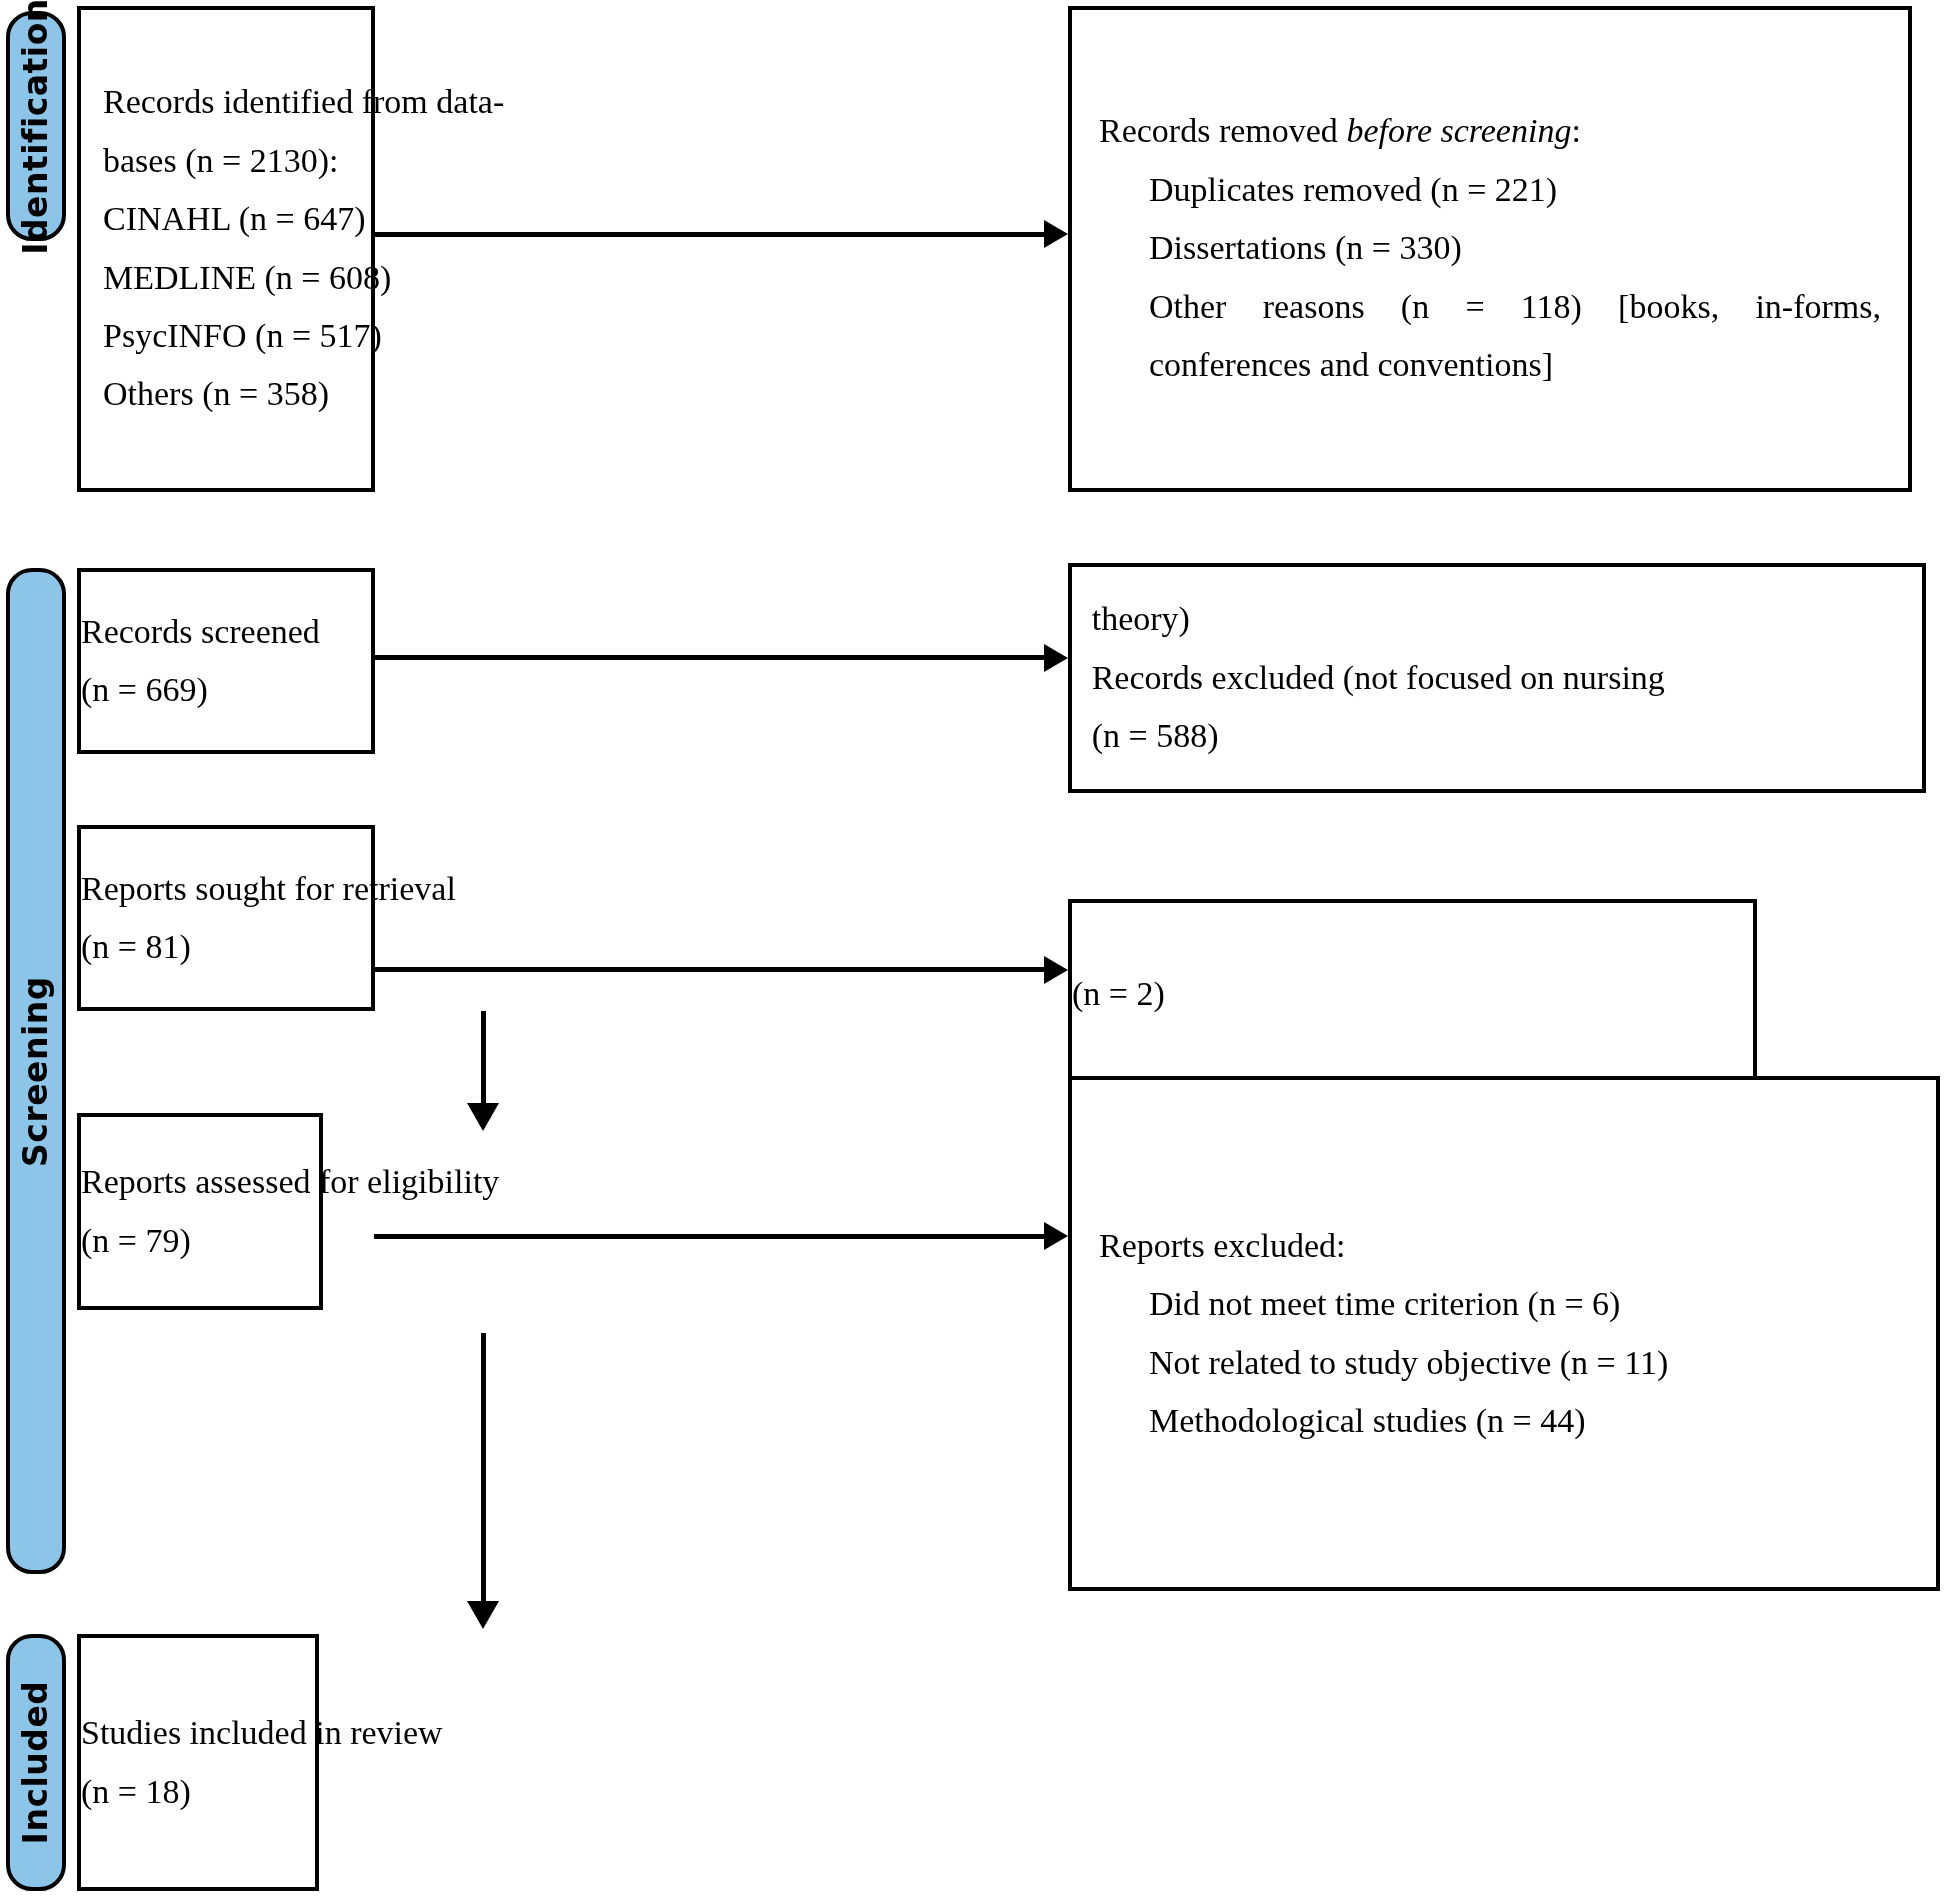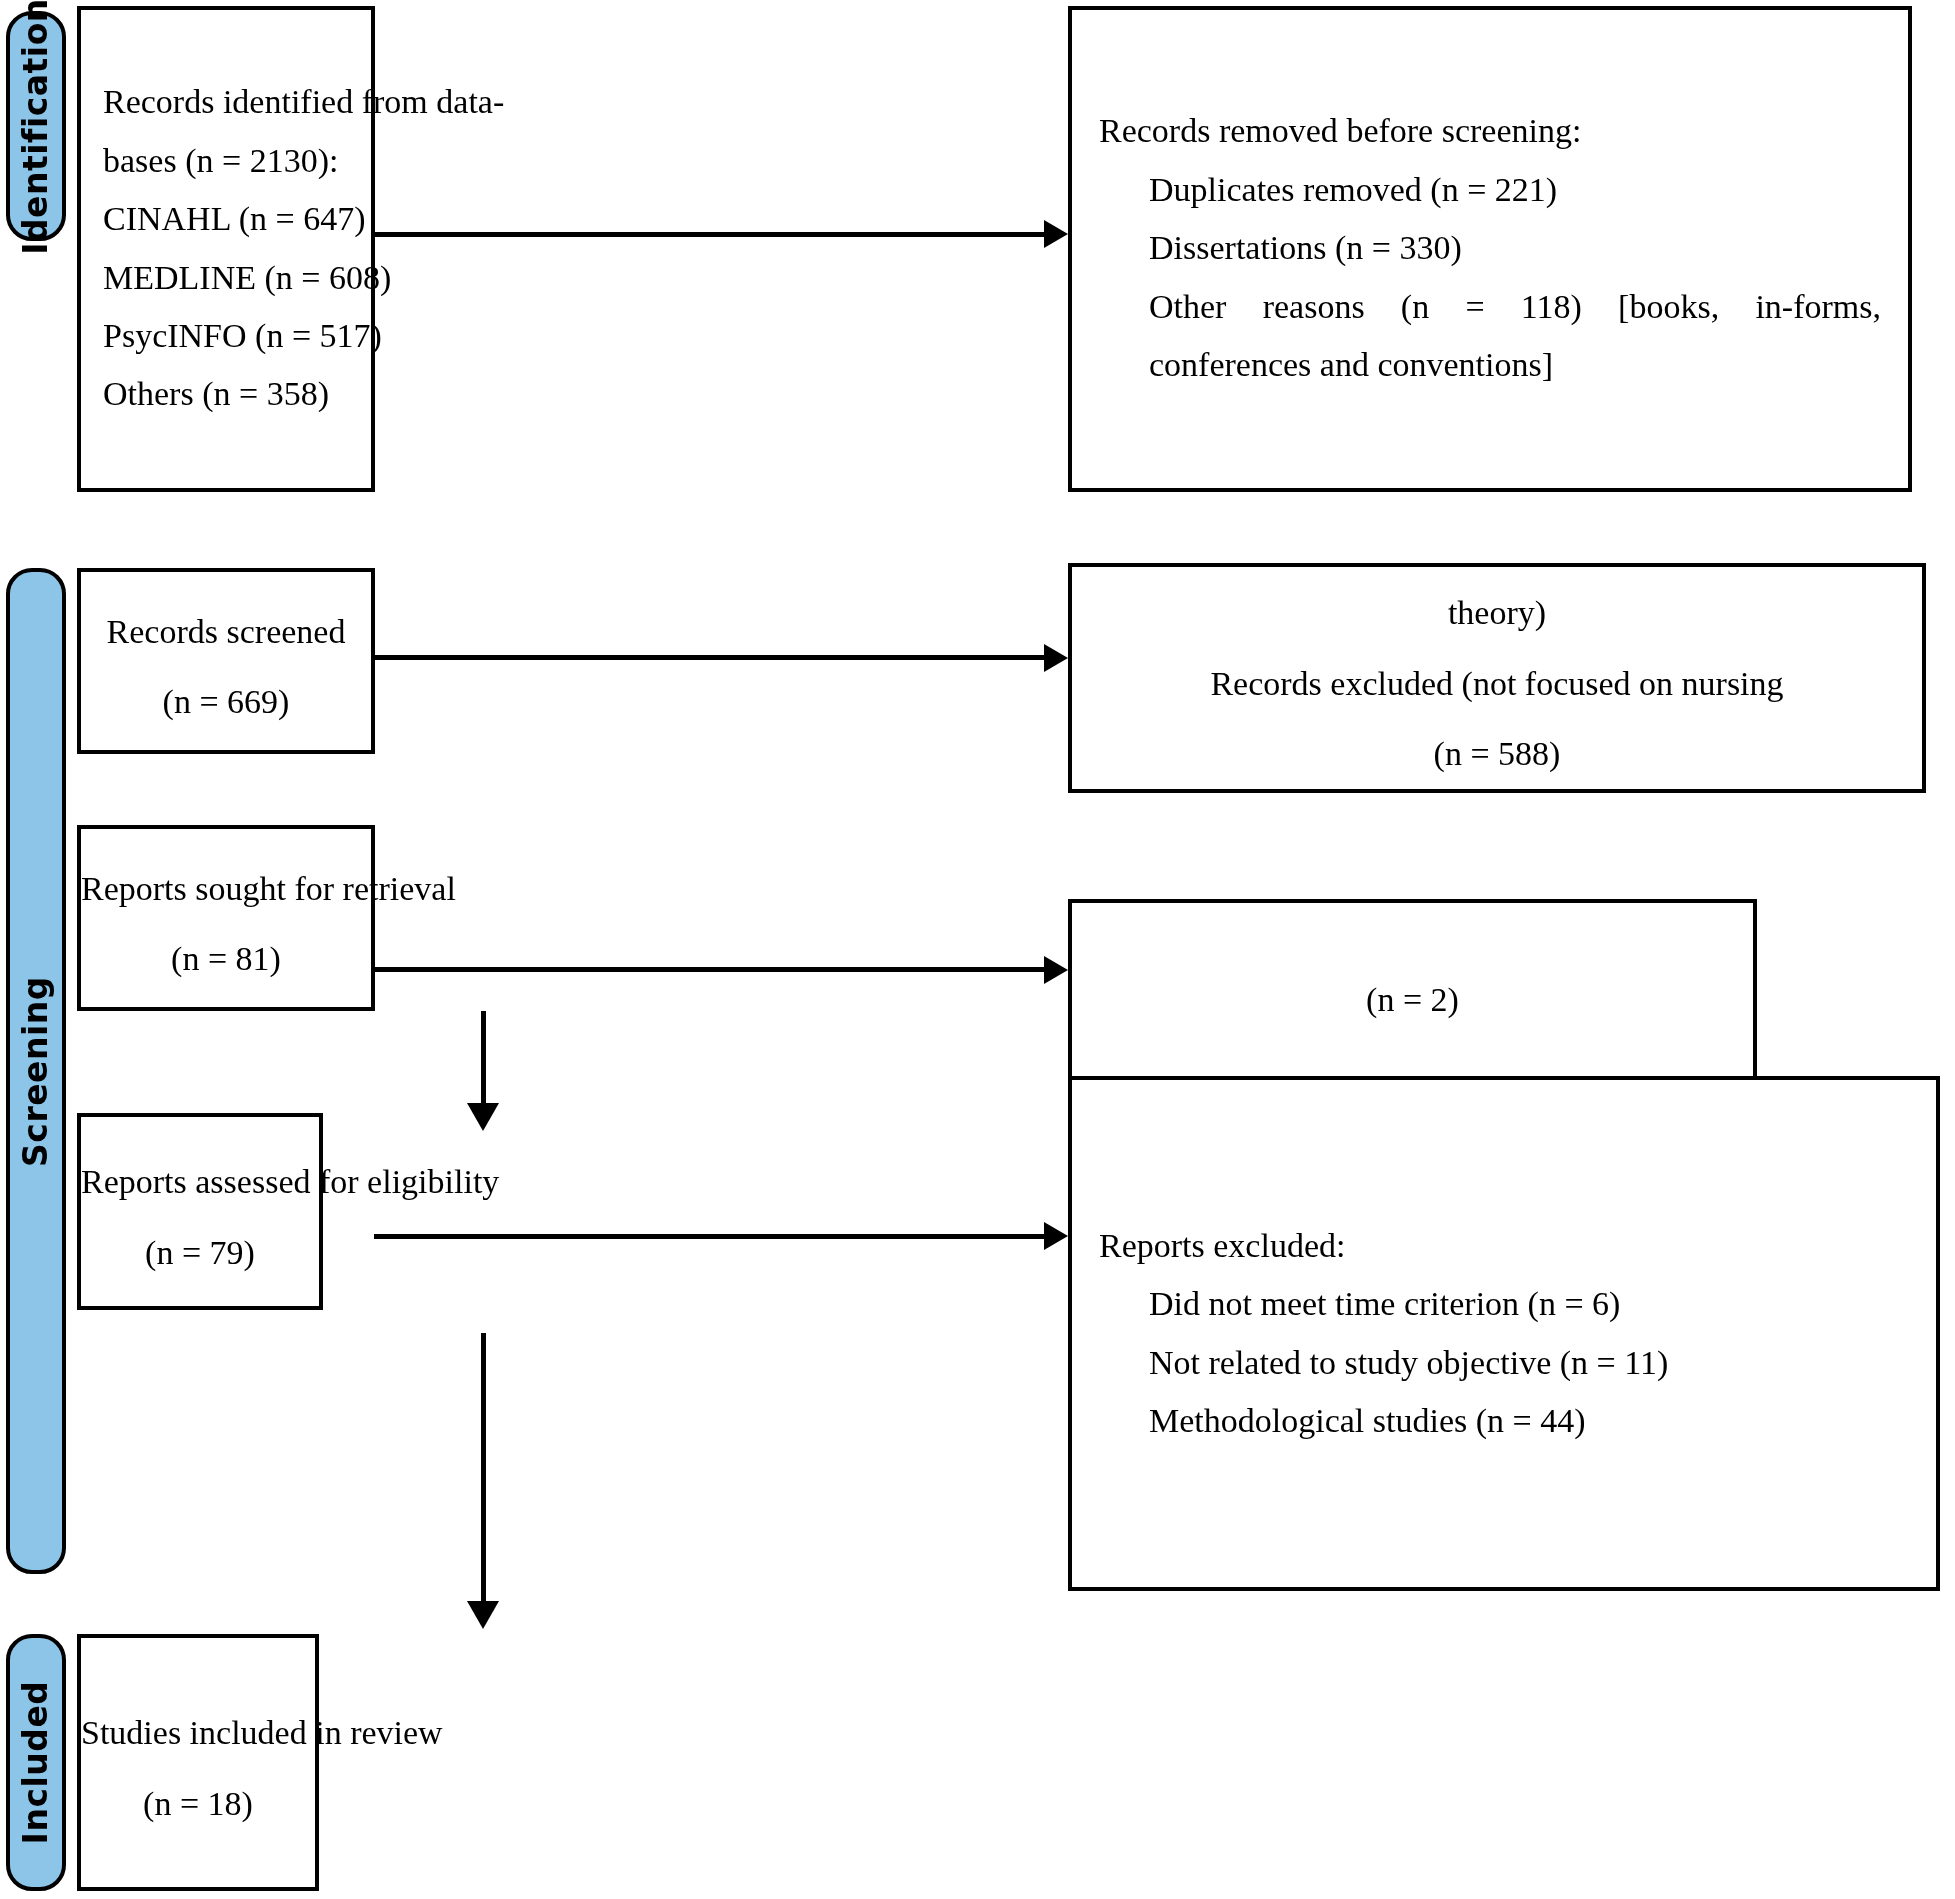--- a/index.html
+++ b/index.html
@@ -59,25 +59,25 @@
   }
   .line {
     font-size: 34px;
     line-height: 1.72;
     color: #000000;
     white-space: nowrap;
   }
   .line.wrap {
     white-space: normal;
   }
-  .line.center  { text-align: center; margin-top: 12px; }
+  .line.center  { text-align: left; }
   .line.left    { text-align: left; }
   .line.justify { text-align: justify; text-justify: inter-word; }
   .line.indent  { padding-left: 50px; }
-  .italic { }
+  .italic { font-style: italic; }
 
   
   .h-line {
     position: absolute;
     height: 4.9px;
     background: #000000;
   }
   .v-line {
     position: absolute;
     width: 4.9px;

